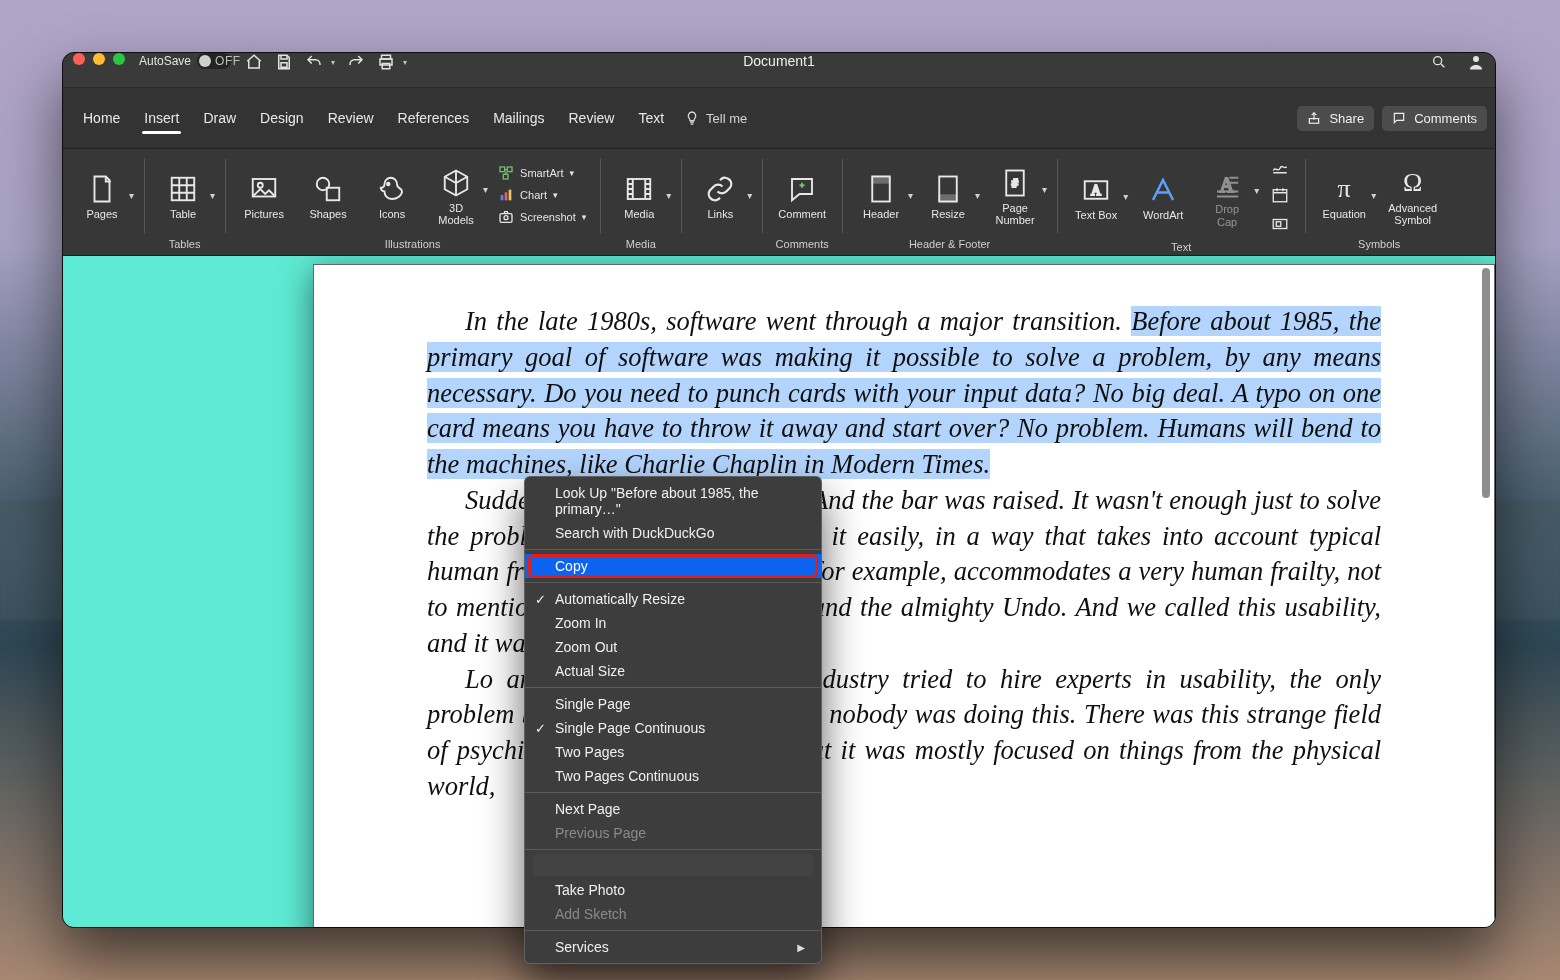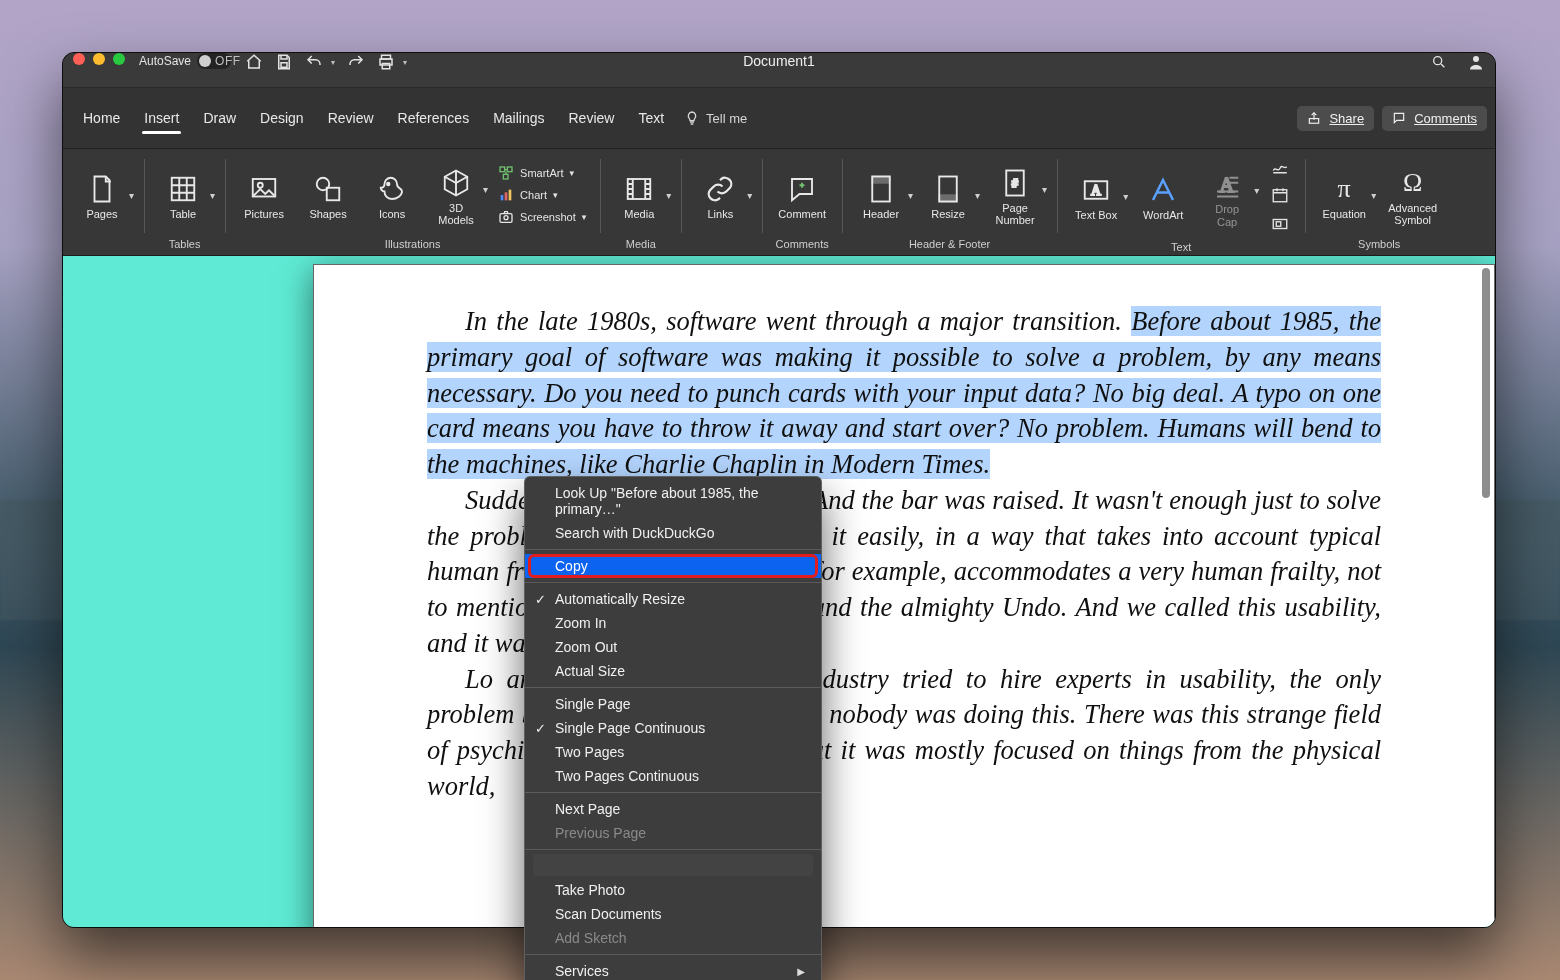--- a/index.html
+++ b/index.html
@@ -88,21 +88,21 @@
     padding:7px 12px; font-size:14px; color:#e8e8e8; position:relative;
   }
   .menubar .tab.active::after {
     content:""; position:absolute; left:10px; right:10px; bottom:-1px; height:3px;
     background:var(--accent-tab); border-radius:2px;
   }
   .tellme { display:flex; align-items:center; gap:6px; margin-left:8px; color:#d5d5d5; }
   .menubar-right { margin-left:auto; display:flex; gap:8px; }
   .pill-btn {
     background:var(--share-btn); color:#efefef; border-radius:5px;
-    padding:5px 10px; display:flex; align-items:center; gap:8px; font-size:13px;text-decoration:underline;
+    padding:5px 10px; display:flex; align-items:center; gap:8px; font-size:13px;
   }
 
   
   .ribbon {
     height:106px;
     background: var(--ribbon-bg);
     display:flex; align-items:stretch;
     border-bottom:1px solid #1c1c1c;
     color:var(--ribbon-icon);
   }
@@ -601,19 +601,18 @@
     <span>Single Page Continuous</span>
   </div>
   <div class="cm-item">Two Pages</div>
   <div class="cm-item">Two Pages Continuous</div>
   <div class="cm-sep"></div>
   <div class="cm-item">Next Page</div>
   <div class="cm-item disabled">Previous Page</div>
   <div class="cm-sep"></div>
   <div style="height:22px; margin:2px 8px; background:#4a4a4a; border-radius:3px; opacity:.5"></div>
   <div class="cm-item">Take Photo</div>
-  <div class="cm-item">Scan Documents</div>
   <div class="cm-item disabled">Add Sketch</div>
   <div class="cm-sep"></div>
   <div class="cm-item cm-sub">
     <span>Services</span>
   </div>
 </div>
 
 </body></html>

